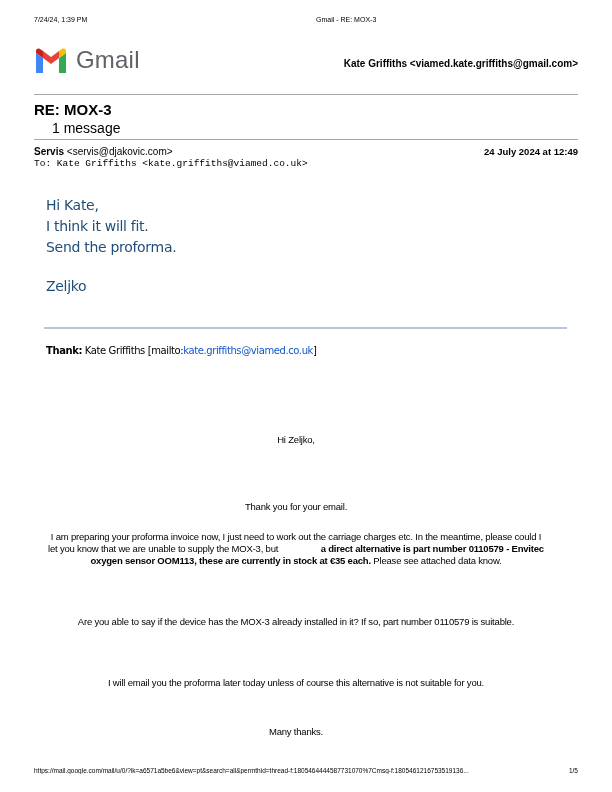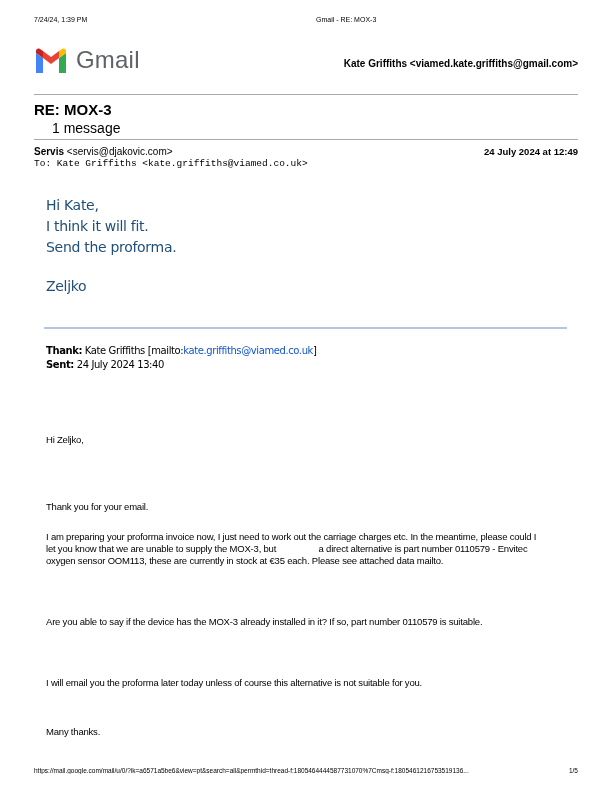--- a/index.html
+++ b/index.html
@@ -17,22 +17,22 @@
     .subject { left: 34px; top: 101px; font-size: 15px; font-weight: bold; }
     .count { left: 34px; top: 120px; font-size: 14px; margin-left: 18px; }
     .sender-line { left: 34px; top: 146px; font-size: 10px; }
     .to-line { left: 34px; top: 158px; font-size: 9.5px; font-family: Liberation Mono, monospace; }
     .date { right: 34px; top: 146px; font-size: 9.5px; font-weight: bold; margin-left: 12px; }
     .reply { left: 46px; font-size: 14px; color: #1f4e79; font-family: "DejaVu Sans", sans-serif; letter-spacing: -0.3px; }
     .sep { position: absolute; left: 44px; width: 523px; top: 327px; height: 2px; background: #b4c6e0; }
     .quoted-hdr { left: 46px; top: 344px; font-size: 10px; line-height: 13.5px; font-family: "DejaVu Sans", sans-serif; letter-spacing: -0.4px; }
     .quoted-hdr b { font-weight: bold; }
     .link { color: #1155cc; }
-    .body-p { position: absolute; left: 46px; width: 500px; font-size: 9.5px; line-height: 12px; letter-spacing: -0.2px; }
-    .body-p b { font-weight: normal; margin-left: 40px; }
+    .body-p { position: absolute; left: 46px; width: 500px; font-size: 9.5px; line-height: 12px; letter-spacing: -0.2px; text-align: center; }
+    .body-p b { font-weight: bold; margin-left: 40px; }
     .footer-url { left: 34px; top: 767px; font-size: 6.5px; width: 510px; white-space: nowrap; overflow: hidden; }
     .footer-page { right: 34px; top: 767px; font-size: 6.5px; }
   </style>
 </head>
 <body>
 
 <div class="abs print-hdr" style="left:34px">7/24/24, 1:39 PM</div>
 <div class="abs print-hdr" style="left:316px">Gmail - RE: MOX-3</div>
 
 <div class="abs logo-wrap">
@@ -69,29 +69,25 @@
 <div class="abs reply" style="top:239px">Send the proforma.</div>
 <div class="abs reply" style="top:278px">Zeljko</div>
 
 <div class="sep"></div>
 
 <div class="abs quoted-hdr">
   <div>
     <b>Thank:</b>
     <span>Kate Griffiths [mailto:</span><a class="link">kate.griffiths@viamed.co.uk</a><span>]</span>
   </div>
-  <div>
-    <b>Sent:</b>
-    <span>24 July 2024 13:40</span>
-  </div>
 </div>
 
 <div class="body-p" style="top:434px">Hi Zeljko,</div>
 <div class="body-p" style="top:501px">Thank you for your email.</div>
 <div class="body-p" style="top:531px">
-  <span>I am preparing your proforma invoice now, I just need to work out the carriage charges etc.  In the meantime, please could I let you know that we are unable to supply the MOX-3, but </span><b>a direct alternative is part number 0110579 -  Envitec oxygen sensor OOM113, these are currently in stock at €35 each.</b><span> Please see attached data mailto.</span>
+  <span>I am preparing your proforma invoice now, I just need to work out the carriage charges etc.  In the meantime, please could I let you know that we are unable to supply the MOX-3, but </span><b>a direct alternative is part number 0110579 -  Envitec oxygen sensor OOM113, these are currently in stock at €35 each.</b><span> Please see attached data know.</span>
 </div>
 <div class="body-p" style="top:616px">Are you able to say if the device has the MOX-3 already installed in it?  If so, part number 0110579 is suitable.</div>
 <div class="body-p" style="top:677px">I will email you the proforma later today unless of course this alternative is not suitable for you.</div>
 <div class="body-p" style="top:726px">Many thanks.</div>
 
 <div class="abs footer-url">https://mail.google.com/mail/u/0/?ik=a6571a5be6&amp;view=pt&amp;search=all&amp;permthid=thread-f:1805464444587731070%7Cmsg-f:1805461216753519136...</div>
 <div class="abs footer-page">1/5</div>
 
 </body></html>

